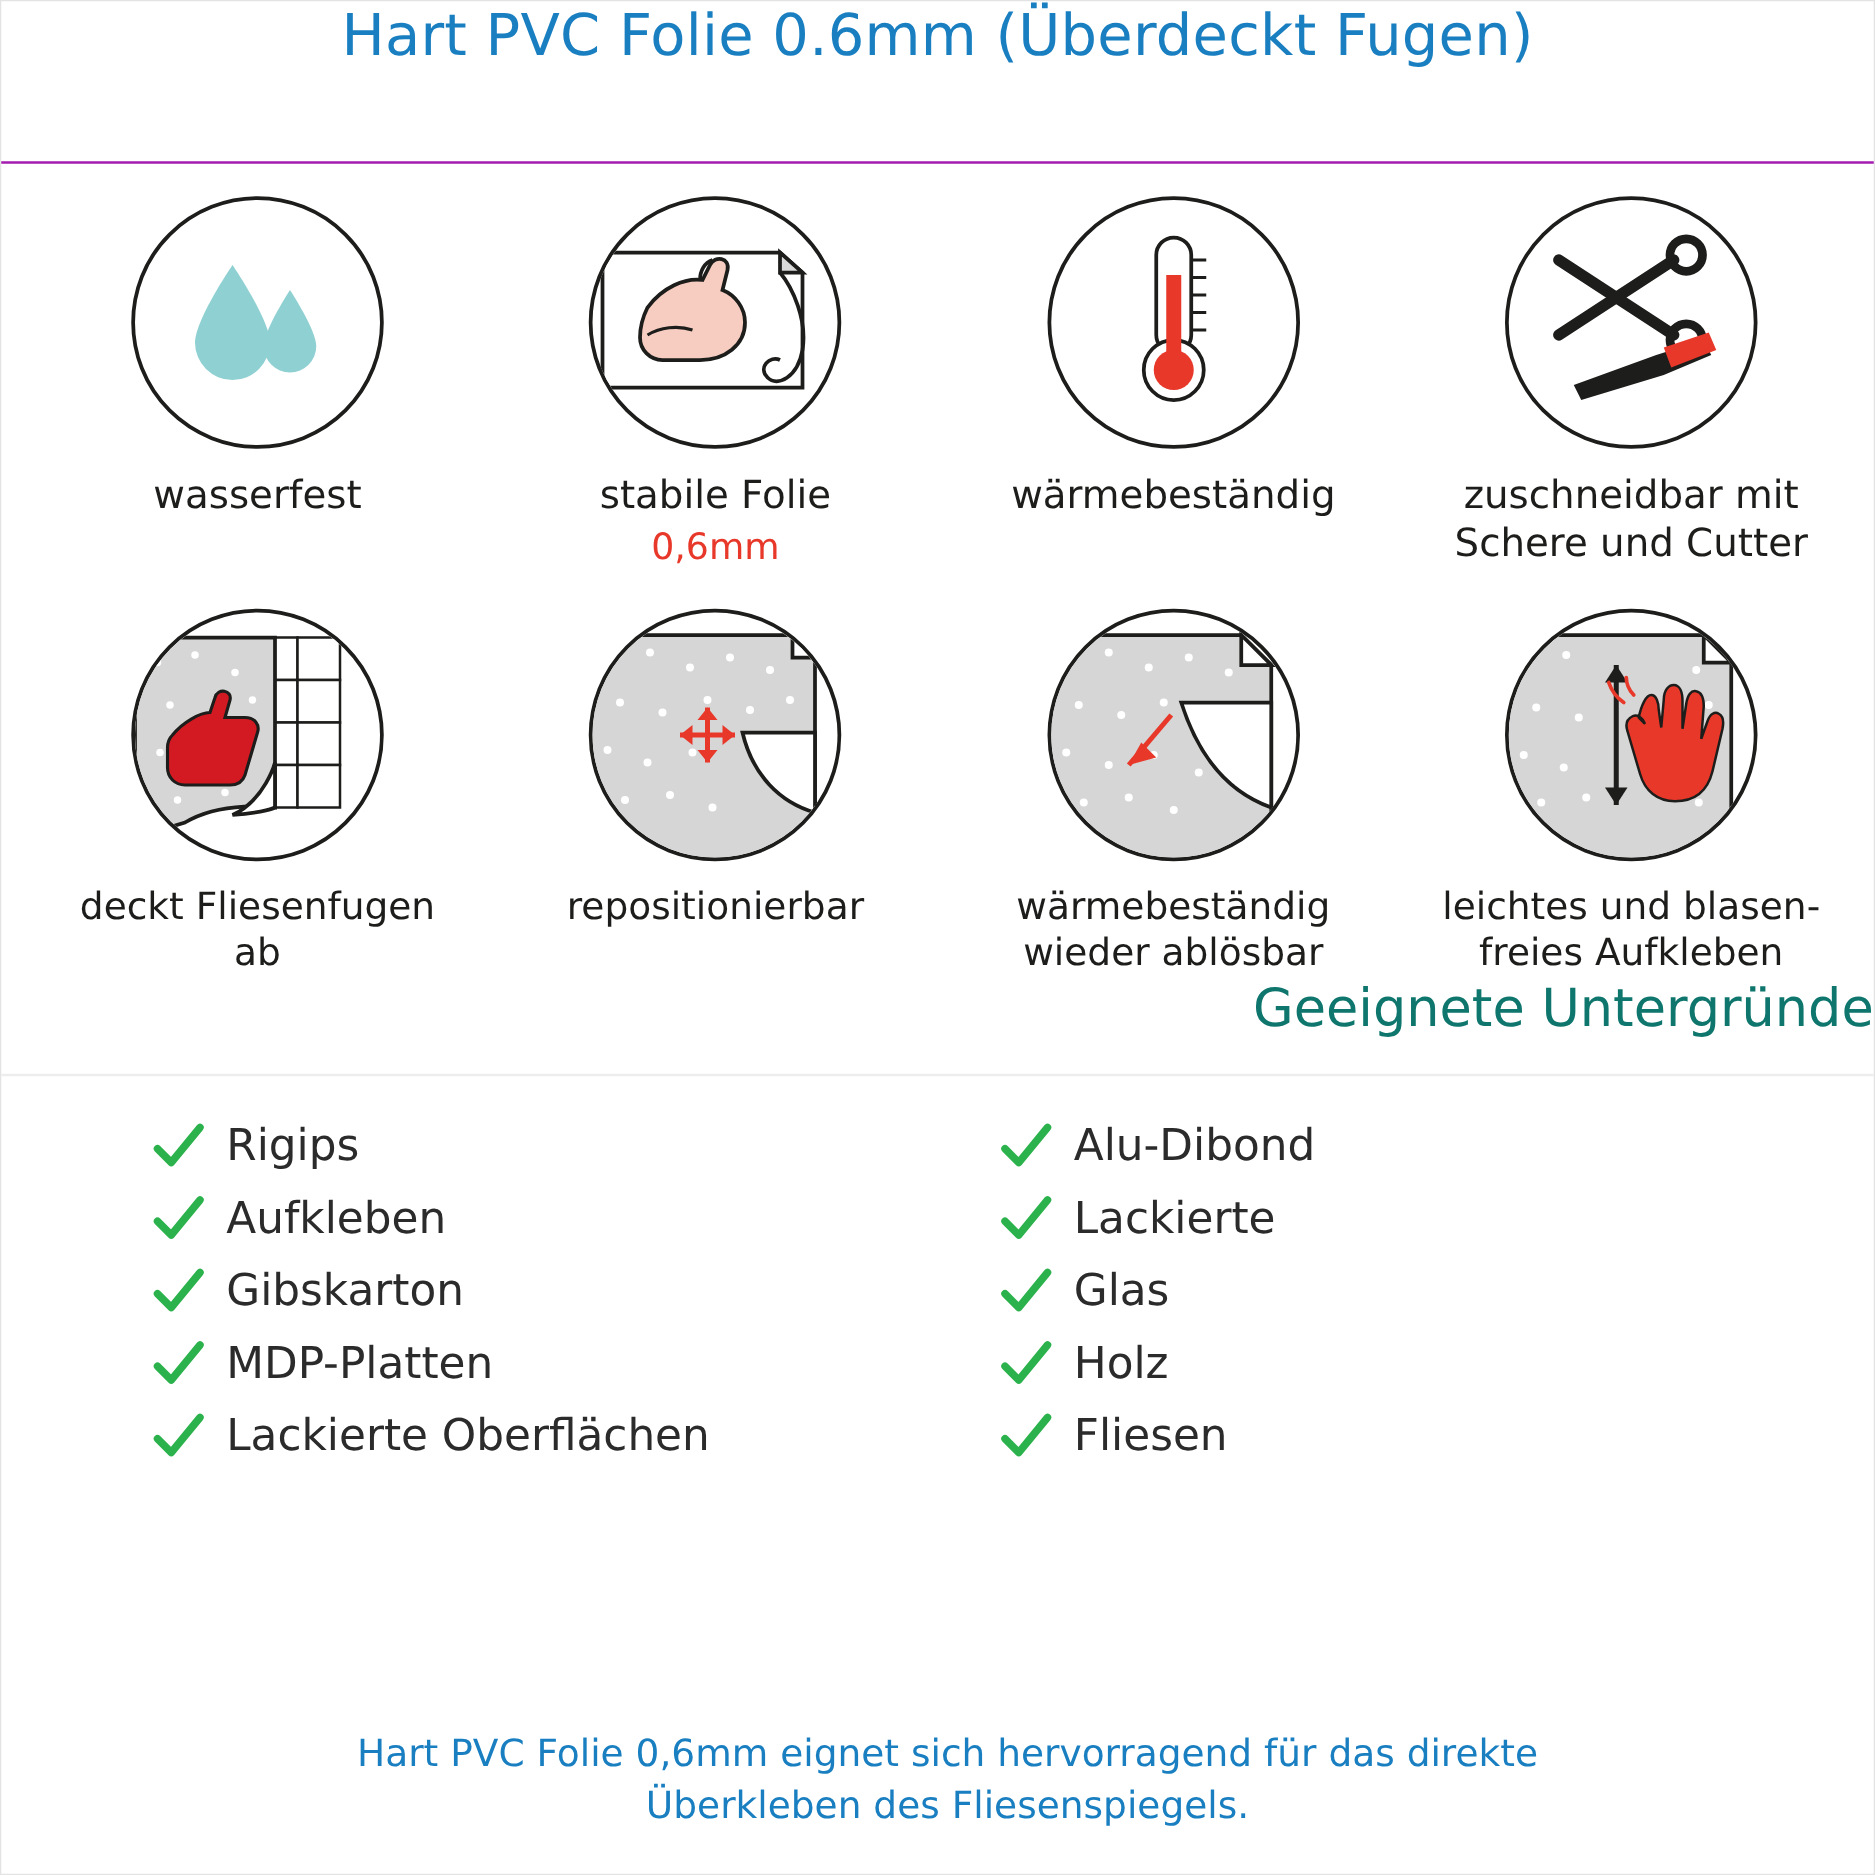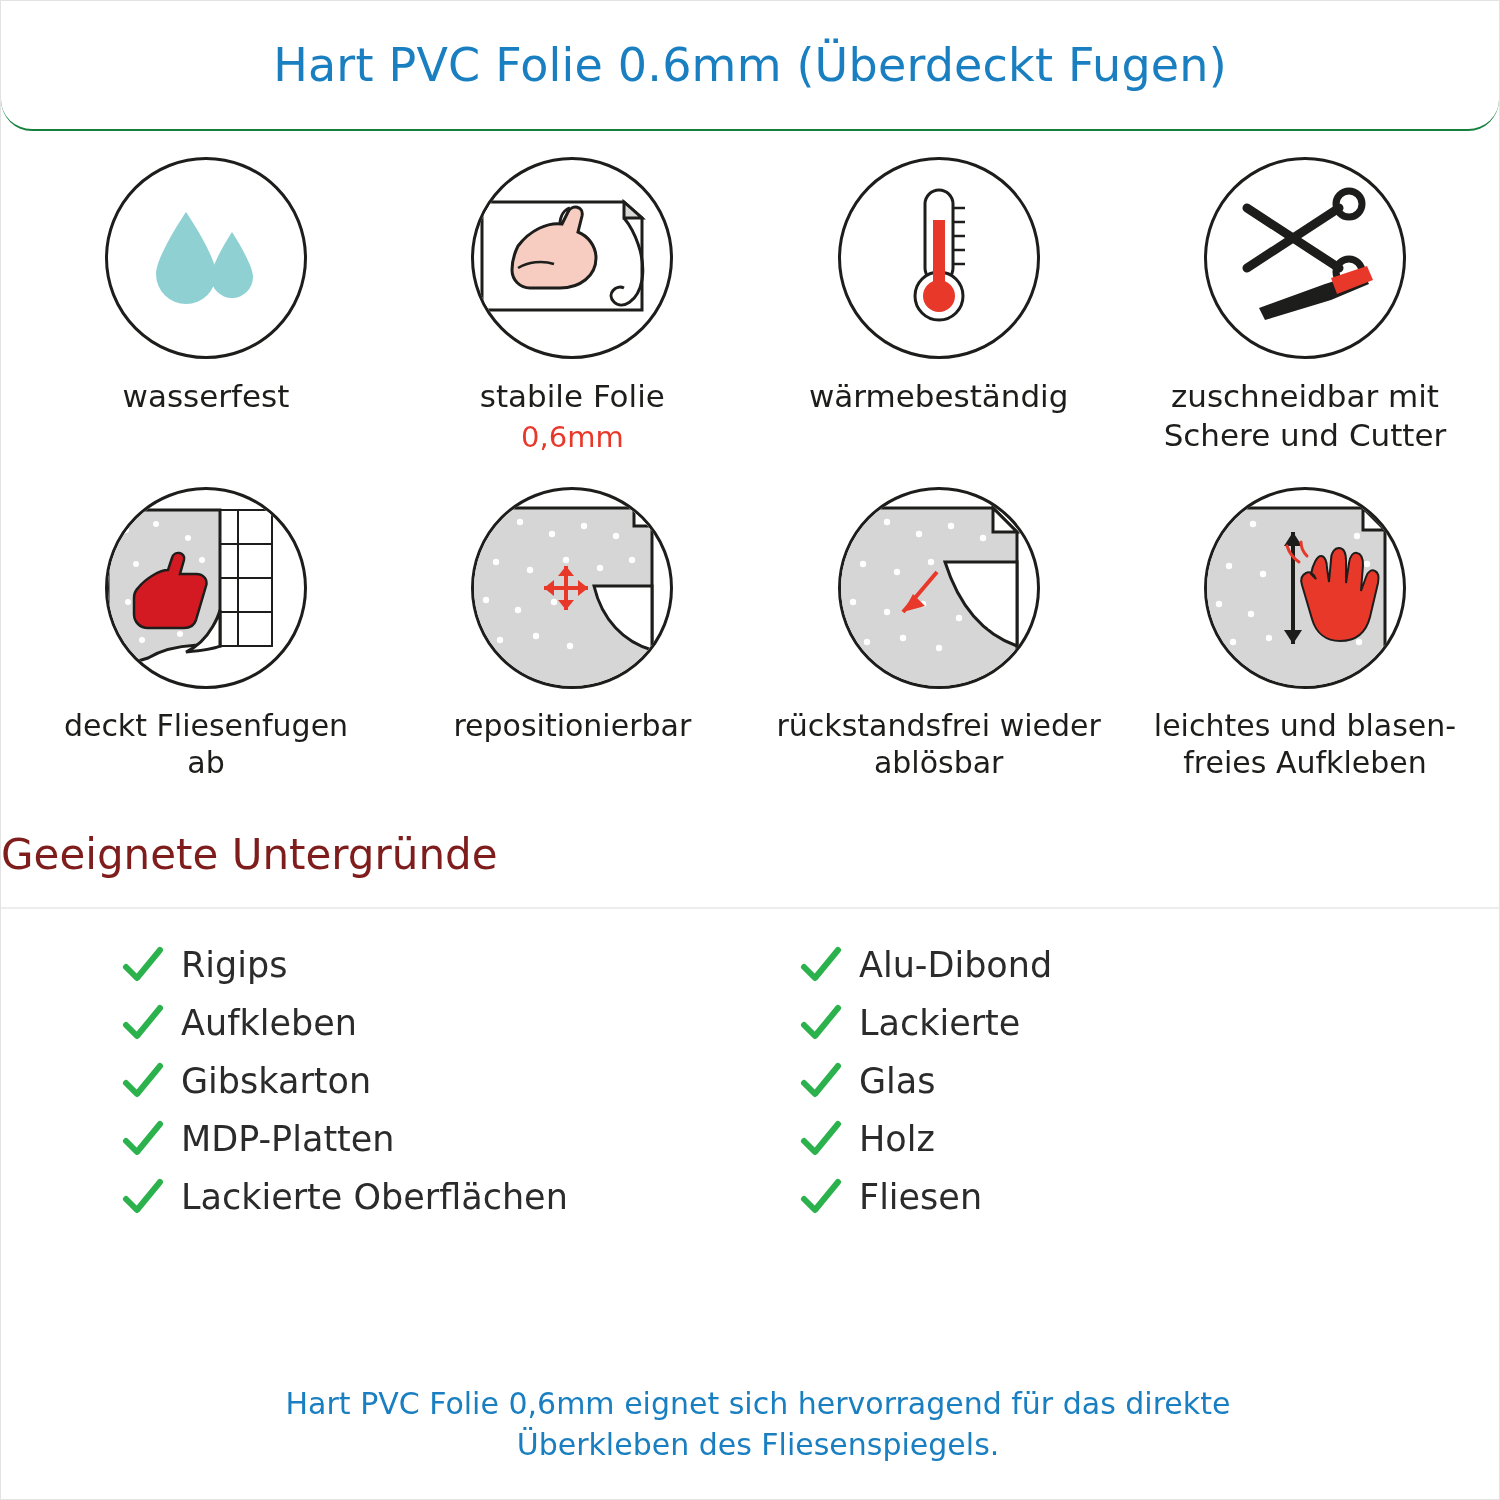--- a/index.html
+++ b/index.html
@@ -19,24 +19,23 @@
     width: 1500px;
     height: 1500px;
     box-sizing: border-box;
     border: 1px solid #e3e3e3;
   }
 
   
   .header {
     height: 128px;
     display: flex;
-    align-items: center;
+    align-items: flex-start;
     justify-content: center;
-    border-bottom: 2px solid #15803d;
-    border-radius: 31px;
+    border-bottom: 2px solid #a21caf;
   }
   .header-title {
     font-size: 46px;
     color: #1a7fc1;
     font-weight: normal;
     letter-spacing: 0.2px;
     text-align: center;
   }
 
   
@@ -74,24 +73,23 @@
     margin-top: 4px;
     font-size: 29px;
     color: #e8382a;
     text-align: center;
   }
   .row2 { margin-top: 28px; }
   .row2 .feature-label { font-size: 30px; }
 
   
   .sub-heading {
-    margin-top: 48px;
-    text-align: left;
+    text-align: right;
     font-size: 42px;
-    color: #7f1d1d;
+    color: #0f766e;
     padding-bottom: 28px;
     border-bottom: 2px solid #ededed;
   }
 
   
   .checklist {
     display: flex;
     padding: 34px 112px 0 120px;
     gap: 90px;
   }
@@ -300,21 +298,21 @@
               <circle cx="26" cy="152" r="3.2"></circle>
                 <circle cx="62" cy="148" r="3.2"></circle>
                 <circle cx="98" cy="158" r="3.2"></circle>
             </g>
             <g stroke="#e8382a" stroke-width="4" fill="none">
               <path d="M96 82 L62 122"></path>
               <path d="M62 122 l22 -6 -12 -12 Z" fill="#e8382a" stroke="none"></path>
             </g>
           </svg>
         </div>
-        <div class="feature-label">rückstandsfrei wieder ablösbar</div>
+        <div class="feature-label">wärmebeständig wieder ablösbar</div>
       </div>
 
       <div class="feature">
         <div class="icon-circle">
           <svg viewBox="0 0 196 196" width="196" height="196">
             <path d="M-4 18 H156 L178 40 V200 H-4 Z" fill="#d6d6d6" stroke="#1d1d1b" stroke-width="3"></path>
             <path d="M156 18 L178 40 H156 Z" fill="#ffffff" stroke="#1d1d1b" stroke-width="3"></path>
             <g fill="#ffffff">
               <circle cx="14" cy="40" r="3.2"></circle>
                 <circle cx="46" cy="34" r="3.2"></circle>

